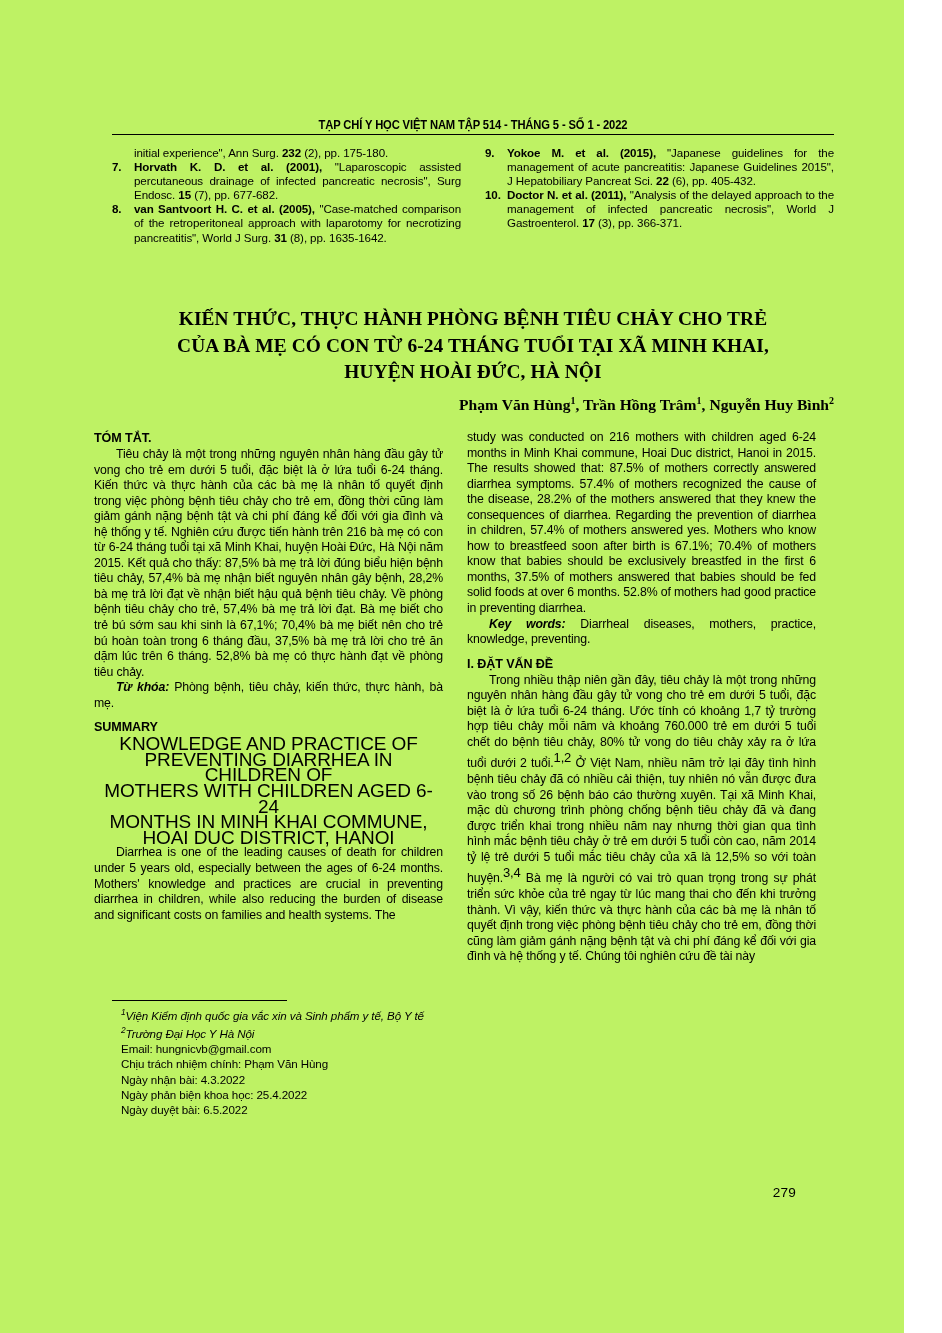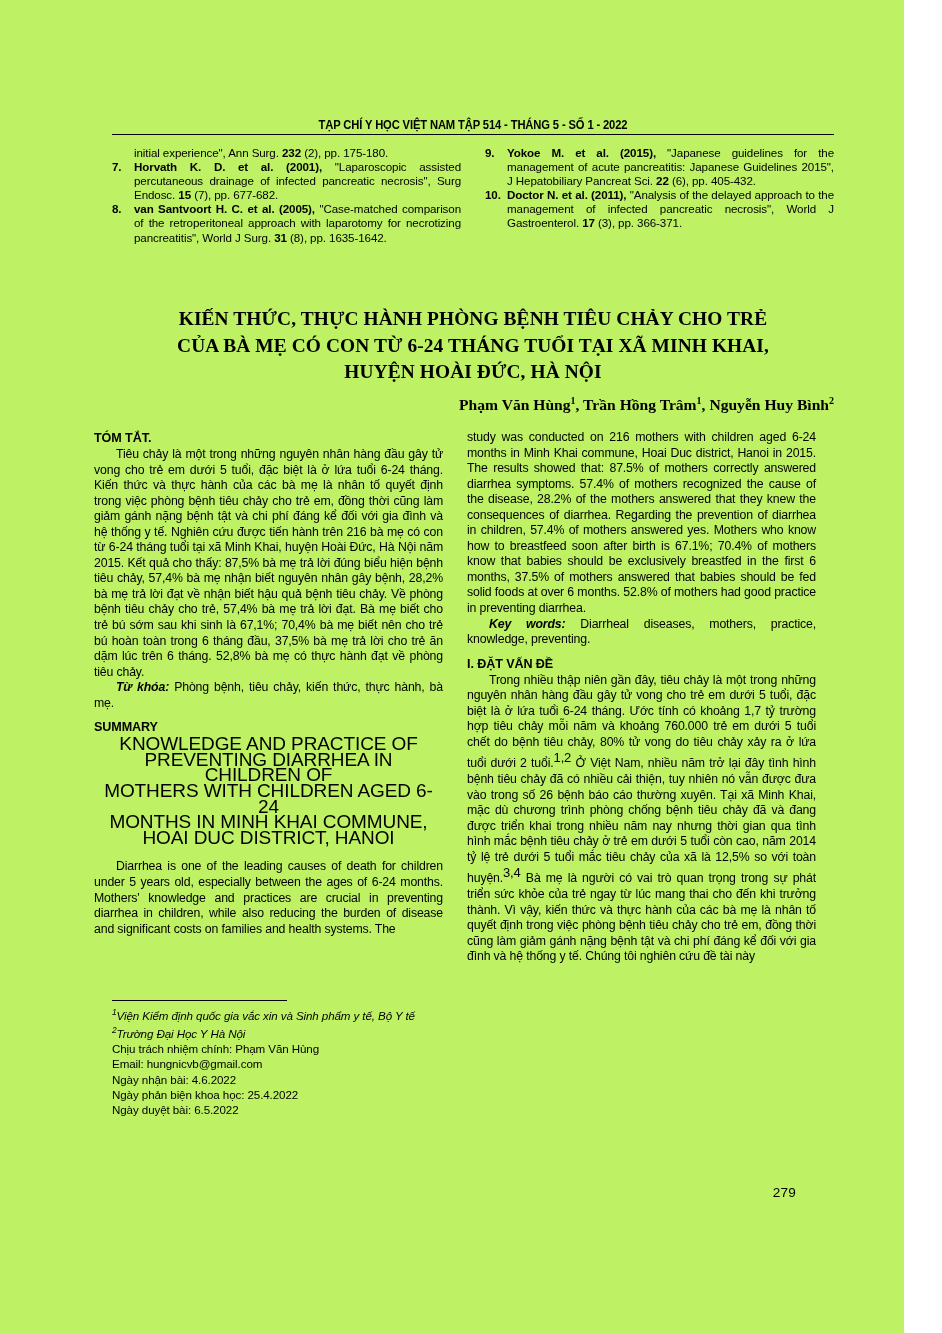--- a/index.html
+++ b/index.html
@@ -165,20 +165,21 @@
   }
   .fn-rule {
     width: 175px;
     border-top: 1.5px solid #000;
     margin-bottom: 4px;
   }
   .fn-line {
     font-size: 11.6px;
     line-height: 15.2px;
     letter-spacing: -0.1px;
+    margin-left: 9px;
   }
   .fn-line.ital { font-style: italic; }
   .fn-line sup { font-size: 8.4px; vertical-align: super; }
 
   
   .pagenum {
     position: absolute;
     right: 108px;
     top: 1185px;
     font-size: 13.6px;
@@ -256,43 +257,43 @@
       <div class="sec-head" style="margin-top:8px;">SUMMARY</div>
 
       <div class="en-title">
         <div>KNOWLEDGE AND PRACTICE OF</div>
         <div>PREVENTING DIARRHEA IN CHILDREN OF</div>
         <div>MOTHERS WITH CHILDREN AGED 6-24</div>
         <div>MONTHS IN MINH KHAI COMMUNE,</div>
         <div>HOAI DUC DISTRICT, HANOI</div>
       </div>
 
-      <p class="body" style="margin-top:14px;">Diarrhea is one of the leading causes of death for children under 5 years old, especially between the ages of 6-24 months. Mothers' knowledge and practices are crucial in preventing diarrhea in children, while also reducing the burden of disease and significant costs on families and health systems. The</p>
+      <p class="body" style="margin-top:0;">Diarrhea is one of the leading causes of death for children under 5 years old, especially between the ages of 6-24 months. Mothers' knowledge and practices are crucial in preventing diarrhea in children, while also reducing the burden of disease and significant costs on families and health systems. The</p>
 
     </div>
 
     <div class="bcol">
 
       <p class="body noind">study was conducted on 216 mothers with children aged 6-24 months in Minh Khai commune, Hoai Duc district, Hanoi in 2015. The results showed that: 87.5% of mothers correctly answered diarrhea symptoms. 57.4% of mothers recognized the cause of the disease, 28.2% of the mothers answered that they knew the consequences of diarrhea. Regarding the prevention of diarrhea in children, 57.4% of mothers answered yes. Mothers who know how to breastfeed soon after birth is 67.1%; 70.4% of mothers know that babies should be exclusively breastfed in the first 6 months, 37.5% of mothers answered that babies should be fed solid foods at over 6 months. 52.8% of mothers had good practice in preventing diarrhea.</p>
 
       <p class="body kw"><i><b>Key words:</b></i><span> Diarrheal diseases, mothers, practice, knowledge, preventing.</span></p>
 
       <div class="sec-head" style="margin-top:8px;">I. ĐẶT VẤN ĐỀ</div>
 
       <p class="body"><span>Trong nhiều thập niên gần đây, tiêu chảy là một trong những nguyên nhân hàng đầu gây tử vong cho trẻ em dưới 5 tuổi, đặc biệt là ở lứa tuổi 6-24 tháng. Ước tính có khoảng 1,7 tỷ trường hợp tiêu chảy mỗi năm và khoảng 760.000 trẻ em dưới 5 tuổi chết do bệnh tiêu chảy, 80% tử vong do tiêu chảy xảy ra ở lứa tuổi dưới 2 tuổi.</span><sup class="refmark">1,2</sup><span> Ở Việt Nam, nhiều năm trở lại đây tình hình bệnh tiêu chảy đã có nhiều cải thiện, tuy nhiên nó vẫn được đưa vào trong số 26 bệnh báo cáo thường xuyên. Tại xã Minh Khai, mặc dù chương trình phòng chống bệnh tiêu chảy đã và đang được triển khai trong nhiều năm nay nhưng thời gian qua tình hình mắc bệnh tiêu chảy ở trẻ em dưới 5 tuổi còn cao, năm 2014 tỷ lệ trẻ dưới 5 tuổi mắc tiêu chảy của xã là 12,5% so với toàn huyện.</span><sup class="refmark">3,4</sup><span> Bà mẹ là người có vai trò quan trọng trong sự phát triển sức khỏe của trẻ ngay từ lúc mang thai cho đến khi trưởng thành. Vì vậy, kiến thức và thực hành của các bà mẹ là nhân tố quyết định trong việc phòng bệnh tiêu chảy cho trẻ em, đồng thời cũng làm giảm gánh nặng bệnh tật và chi phí đáng kể đối với gia đình và hệ thống y tế. Chúng tôi nghiên cứu đề tài này</span></p>
 
     </div>
   </div>
 
   <div class="footnote">
     <div class="fn-rule"></div>
     <div class="fn-line ital"><sup>1</sup><span>Viện Kiểm định quốc gia vắc xin và Sinh phẩm y tế, Bộ Y tế</span></div>
     <div class="fn-line ital"><sup>2</sup><span>Trường Đại Học Y Hà Nội</span></div>
+    <div class="fn-line">Email: hungnicvb@gmail.com</div>
     <div class="fn-line">Chịu trách nhiệm chính: Phạm Văn Hùng</div>
-    <div class="fn-line">Email: hungnicvb@gmail.com</div>
-    <div class="fn-line">Ngày nhận bài: 4.6.2022</div>
+    <div class="fn-line">Ngày nhận bài: 4.3.2022</div>
     <div class="fn-line">Ngày phản biện khoa học: 25.4.2022</div>
     <div class="fn-line">Ngày duyệt bài: 6.5.2022</div>
   </div>
 
   <div class="pagenum">279</div>
 
 </div>
 
 </body></html>

